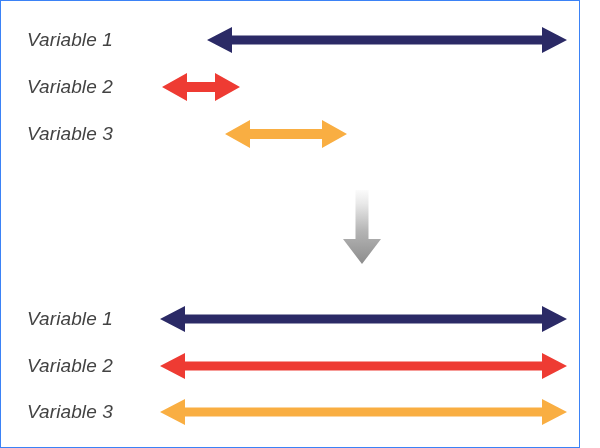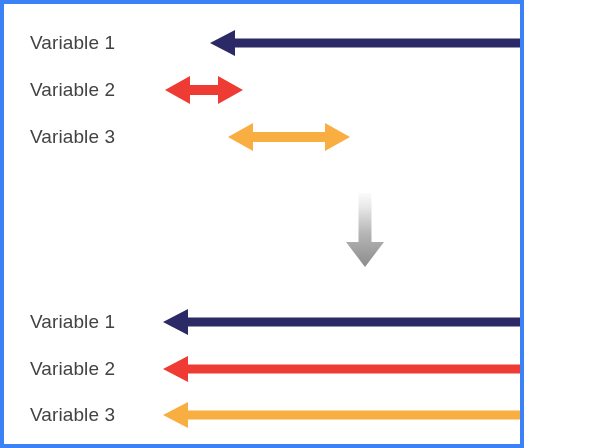--- a/index.html
+++ b/index.html
@@ -5,26 +5,27 @@
   html, body {
     margin: 0;
     padding: 0;
     background: #ffffff;
   }
   body {
     font-family: "Liberation Sans", sans-serif;
   }
   #figure {
     position: relative;
-    width: 524px;
+    width: 580px;
     height: 448px;
     background: #ffffff;
     box-sizing: border-box;
-    border: 4px solid #3b82f6;
+    border: 1px solid #3b82f6;
     overflow: hidden;
+    font-style: italic;
   }
   .label {
     position: absolute;
     font-family: "Liberation Sans", sans-serif;
     font-size: 19px;
     font-weight: 400;
     color: #434343;
     letter-spacing: 0.1px;
     white-space: nowrap;
     line-height: 1;

